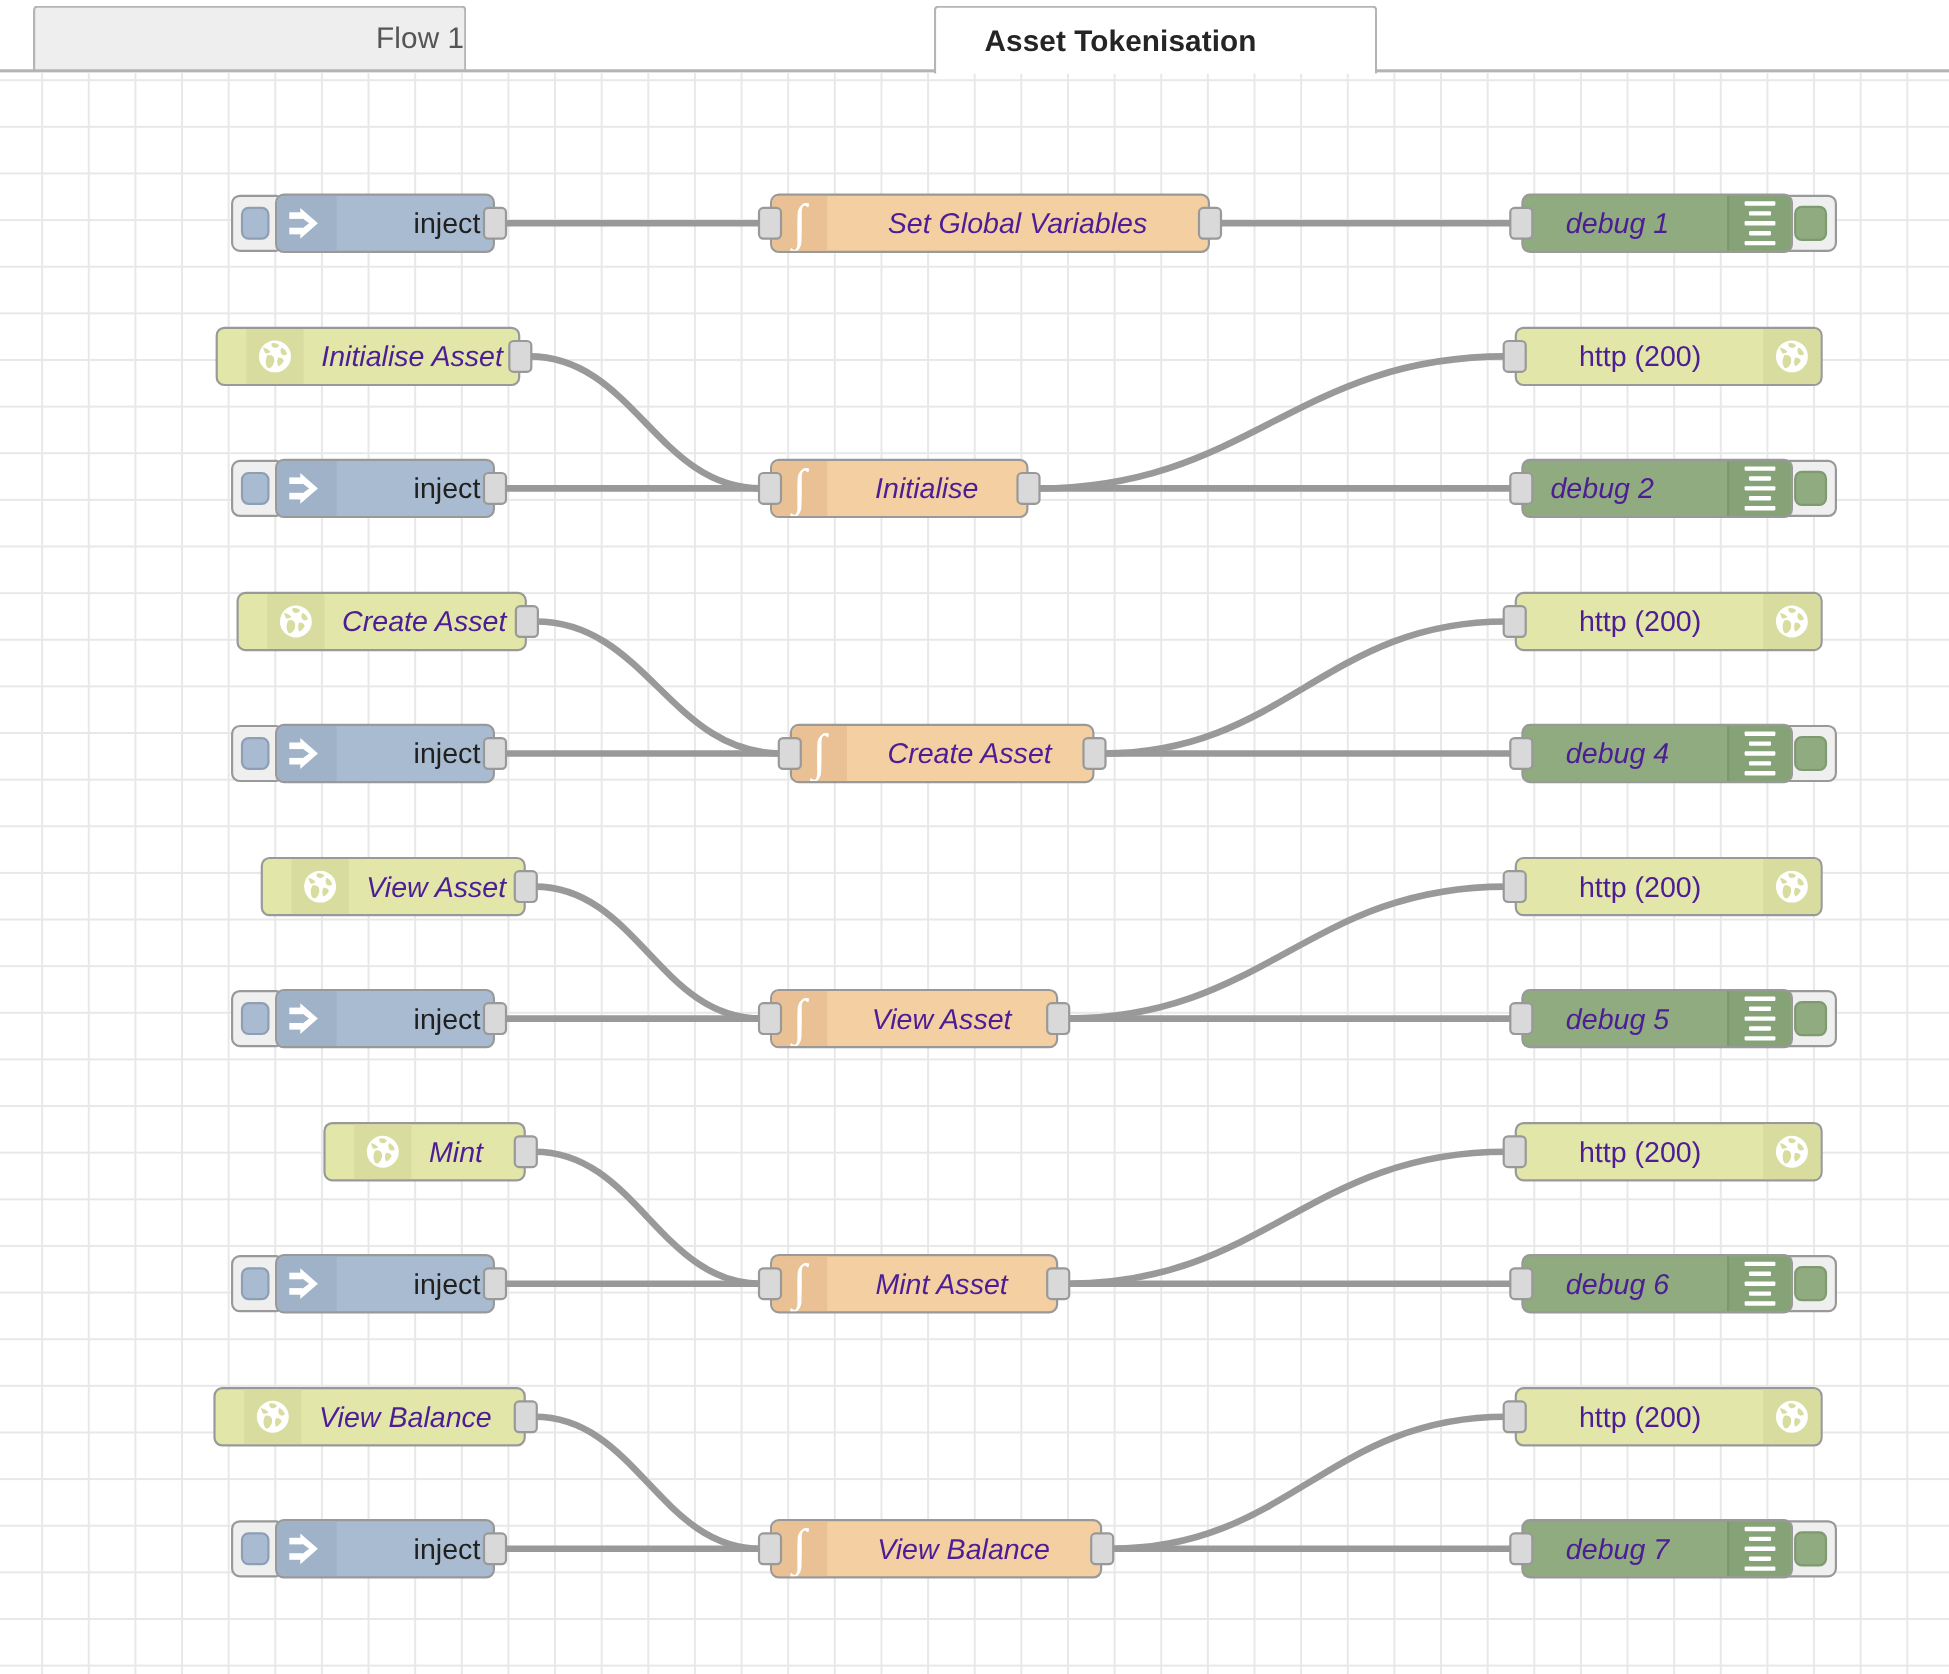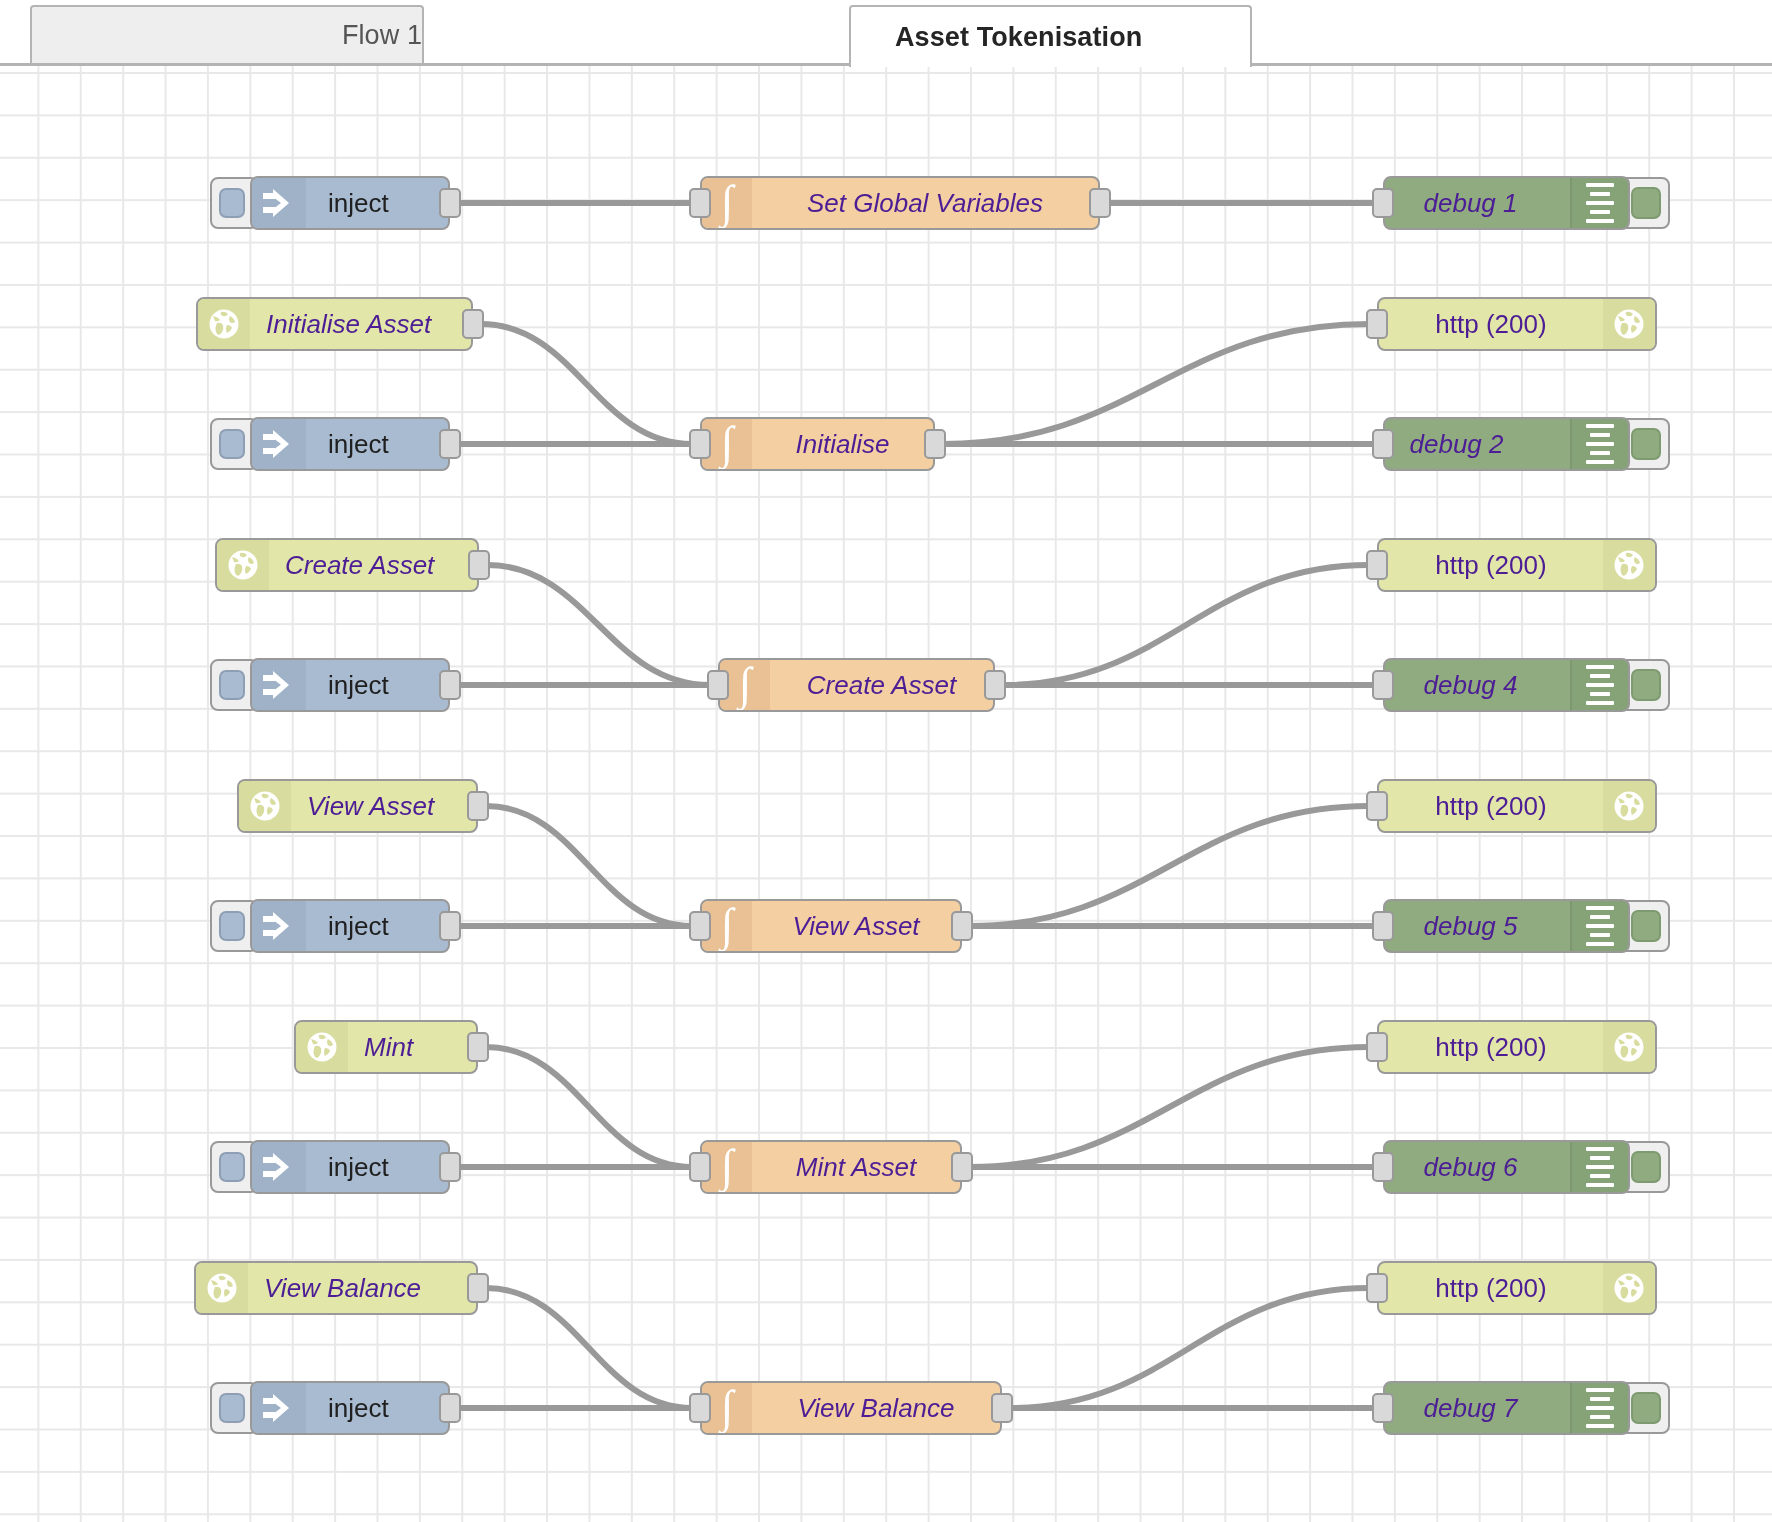--- a/index.html
+++ b/index.html
@@ -124,20 +124,21 @@
     box-sizing: border-box;
     background: #d9d9d9;
     border: 2px solid #999999;
     border-radius: 5px;
     z-index: 6;
   }
 
   
   .inject-node {
     background: #a8bbd0;
+    gap: 48px;
   }
   .inject-btn {
     position: absolute;
     width: 44px;
     height: 52px;
     box-sizing: border-box;
     background: #efefef;
     border: 2px solid #999999;
     border-radius: 8px 3px 3px 8px;
     display: flex;
@@ -180,21 +181,21 @@
   .fn-glyph {
     color: #ffffff;
     font-family: "Liberation Serif", serif;
     font-style: italic;
     font-size: 46px;
     line-height: 1;
     transform: translateY(-1px);
   }
 
   
-  .http-in-node { background: #e2e6a8; }
+  .http-in-node { background: #e2e6a8; padding-left: 26px; }
   .http-icon-cell {
     width: 52px;
     flex: 0 0 52px;
     background: #d8dc9e;
     display: flex;
     align-items: center;
     justify-content: center;
   }
   .http-in-label { padding-left: 16px; }
 

